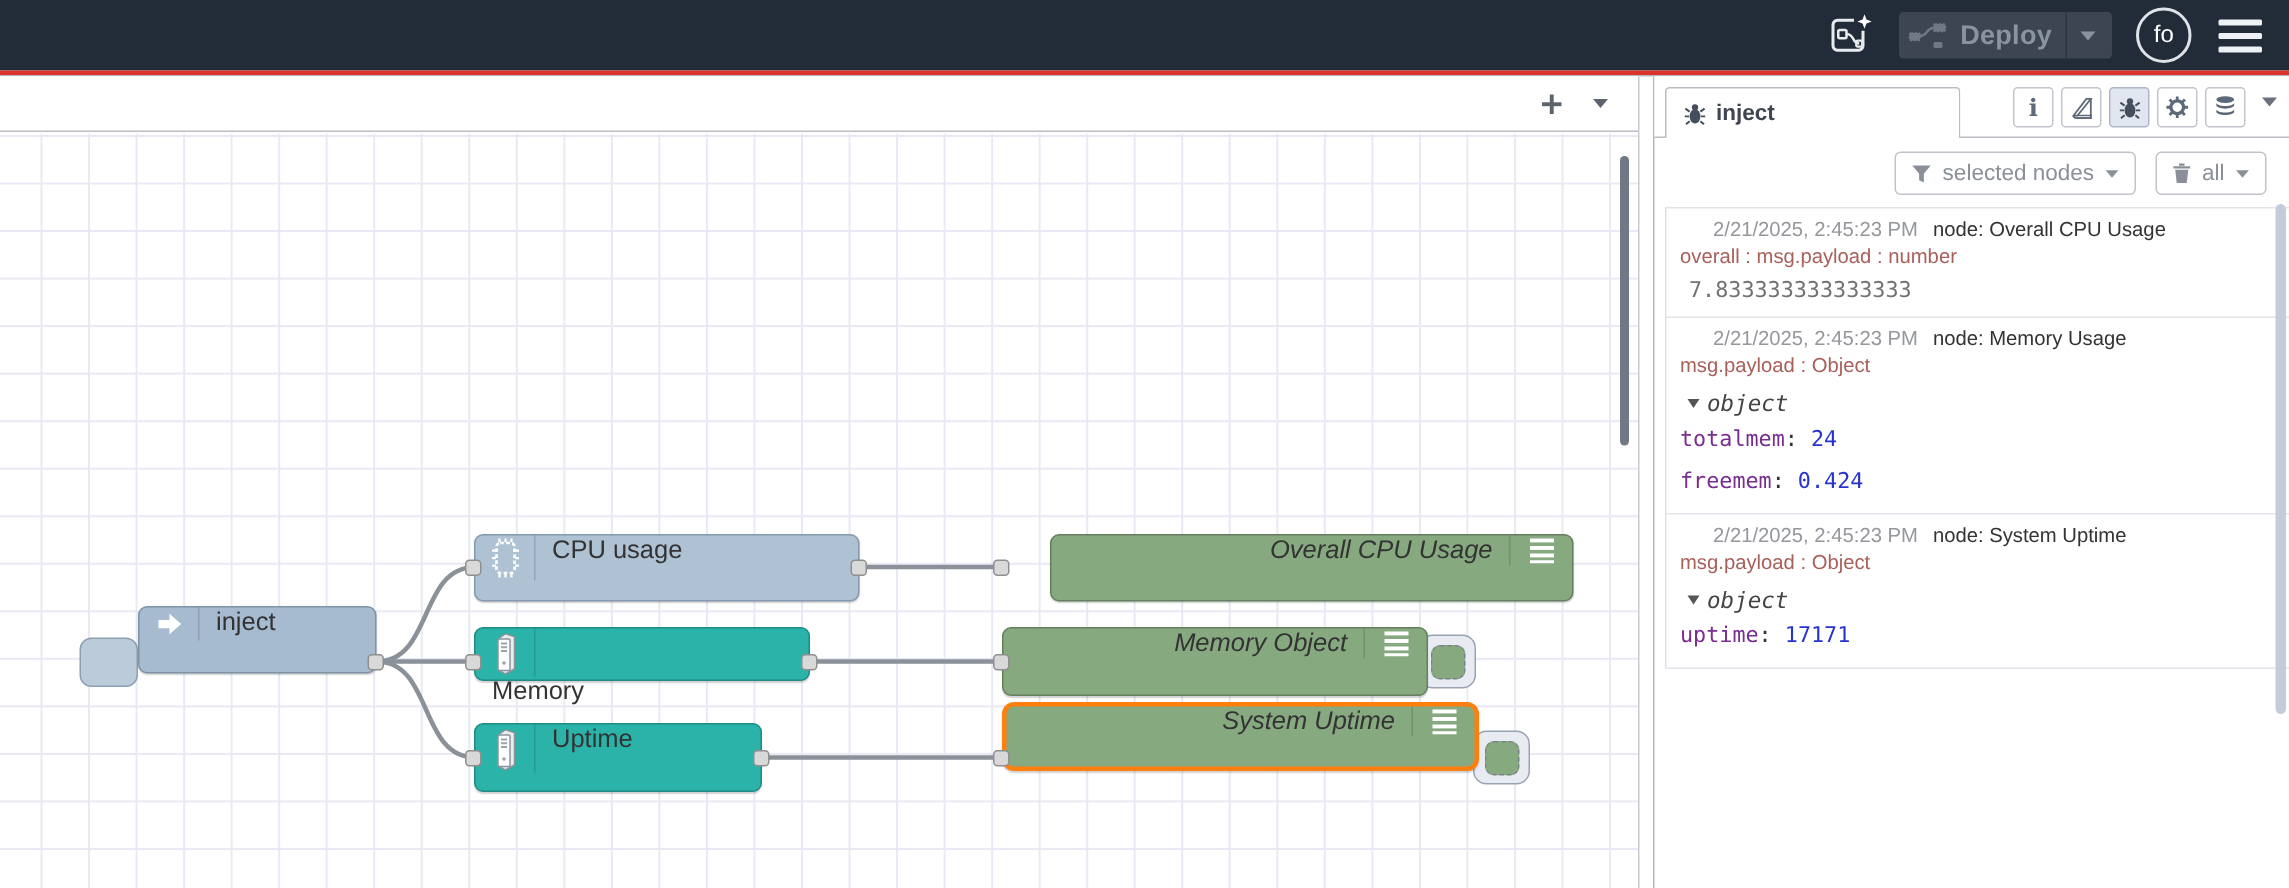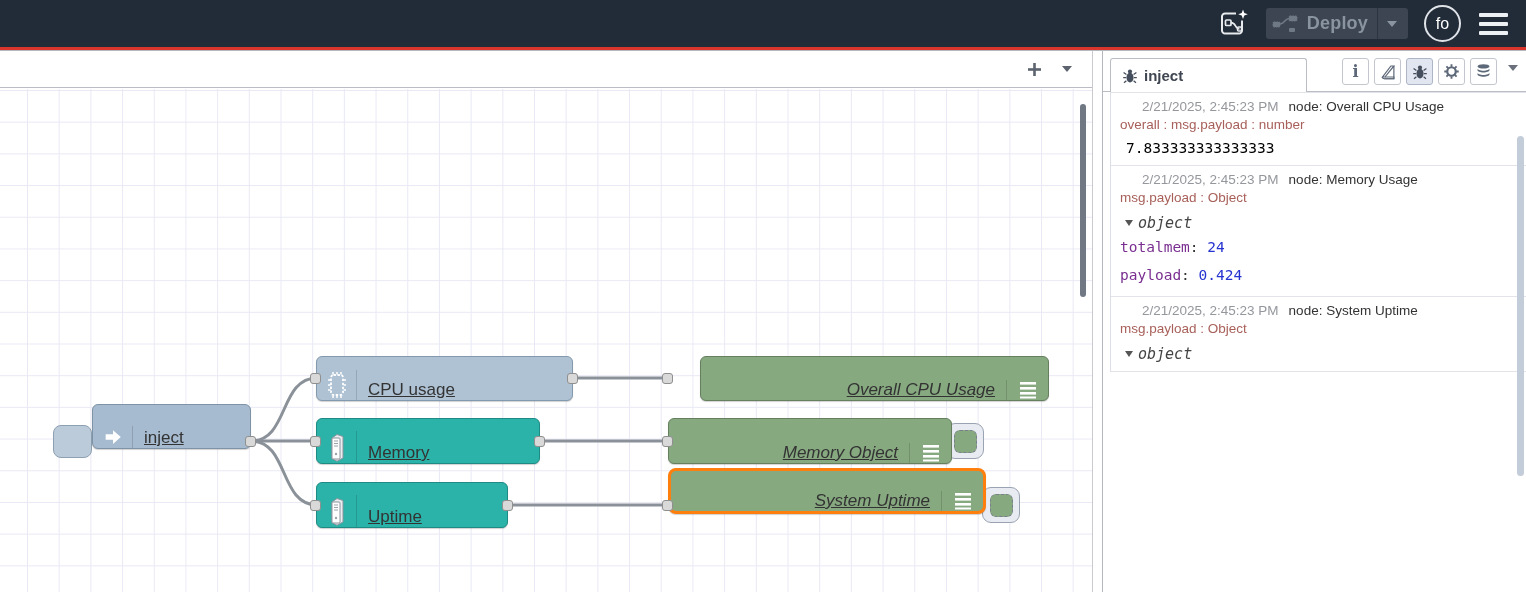--- a/index.html
+++ b/index.html
@@ -42,22 +42,22 @@
     position:absolute; left:0; top:38px; right:0; bottom:0; background-color:#fff;
     background-image:
       linear-gradient(to right, #e9e9f5 1px, transparent 1px),
       linear-gradient(to bottom, #e9e9f5 1px, transparent 1px);
     background-size:31.7px 31.7px; background-position:27px 1px;
   }
   .wires { position:absolute; left:0; top:0; width:1093px; height:503px; }
   .wires path { stroke:#8a9199; stroke-width:3; fill:none; }
 
   .node {
-    position:absolute; border-radius:6px; display:flex; align-items:flex-end;
-    font-size:17px; color:#333; border:1px solid; box-shadow:0 1px 1px rgba(0,0,0,.18); z-index:2;text-decoration:underline;
+    position:absolute; border-radius:6px; display:flex; align-items:flex-start;
+    font-size:17px; color:#333; border:1px solid; box-shadow:0 1px 1px rgba(0,0,0,.18); z-index:2;
   }
   .icon-strip { width:40px; display:flex; align-items:center; justify-content:center; }
   .strip-left  { border-right:1px solid rgba(0,0,0,.14); }
   .strip-right { border-left:1px solid rgba(0,0,0,.14); width:42px; }
   .nlabel { flex:1; display:flex; align-items:center; padding:0 11px; white-space:nowrap; }
   .nlabel.right { justify-content:flex-end; font-style:italic; }
 
   .port { position:absolute; width:11px; height:11px; background:#d9d9d9; border:1px solid #8f8f8f; border-radius:3px; z-index:3; }
 
   .inject-btn { position:absolute; width:39px; height:33px; background:#bccbda; border:1.5px solid #8da0b2; border-radius:8px; z-index:1; }
@@ -87,21 +87,21 @@
     height:29px; border:1px solid #bfc3ca; border-radius:4px; background:#fff; color:#8a8f98;
     display:flex; align-items:center; gap:7px; padding:0 10px; font-size:15px;
   }
   .filter-btn .caret { border-top-color:#8a8f98; transform:scale(.85); }
 
   .messages { margin-left:7px; border-left:1px solid #dcdfe8; border-top:1px solid #e2e4ea; background:#fff; }
   .msg { border-bottom:1px solid #e2e4ea; padding:4px 9px 7px; }
   .msg-line1 { font-size:13.5px; color:#94979c; line-height:19px;margin-left:22px; }
   .msg-node  { color:#333; margin-left:10px; }
   .msg-meta  { font-size:13.5px; color:#a8605a; line-height:18px; }
-  .msg-value { font-family:"DejaVu Sans Mono", monospace; font-size:14.5px; color:#000000; margin:6px 0 2px 6px; }
+  .msg-value { font-family:"DejaVu Sans Mono", monospace; font-size:14.5px; color:#737373; margin:6px 0 2px 6px; }
   .obj-row { margin:7px 0 1px 5px; font-family:"DejaVu Sans Mono", monospace; font-style:italic; font-size:15px; color:#444; display:flex; align-items:center; gap:5px; }
   .obj-caret { width:0; height:0; border-left:4.5px solid transparent; border-right:4.5px solid transparent; border-top:6px solid #555; }
   .field { font-family:"DejaVu Sans Mono", monospace; font-size:14.5px; line-height:28px; color:#333; }
   .fkey { color:#792e90; }
   .fval { color:#2733d0; }
 
   .side-scrollbar { position:absolute; right:2px; top:85px; width:7px; height:340px; background:#c3cdda; border-radius:4px; }
 </style>
 </head>
 <body>
@@ -178,21 +178,21 @@
           <svg width="26" height="30" viewBox="0 0 26 30" fill="none" stroke="#fff">
             <rect x="7" y="5" width="12" height="20" rx="2.5" stroke-width="1.8" stroke-dasharray="2.4 1.6"></rect>
             <path d="M9 2v2.5 M13 2v2.5 M17 2v2.5 M9 25.5V28 M13 25.5V28 M17 25.5V28 M4 10h2.5 M4 15h2.5 M4 20h2.5 M19.5 10H22 M19.5 15H22 M19.5 20H22" stroke-width="1.5"></path>
           </svg>
         </div>
         <div class="nlabel">CPU usage</div>
       </div>
       <div class="port" style="left:310px; top:284px;"></div>
       <div class="port" style="left:567px; top:284px;"></div>
 
-      <div class="node" style="left:316px; top:329px; width:224px; height:46px; background:#2bb3aa; border-color:#1e8b84;">
+      <div class="node" style="left:316px; top:329px; width:224px; height:36px; background:#2bb3aa; border-color:#1e8b84;flex-direction:column;">
         <div class="icon-strip strip-left">
           <svg width="26" height="32" viewBox="0 0 26 32">
             <path d="M8 7l5-3.5 6 2V27l-6 3.2-5-2.5z" fill="#e9edf0" stroke="#8b949c"></path>
             <rect x="8" y="7" width="8" height="21" rx="1" fill="#fff" stroke="#8b949c"></rect>
             <path d="M10 10h4 M10 12.5h4 M10 15h4" stroke="#9aa3ab" stroke-width="1.2"></path>
             <circle cx="12" cy="23" r="1.2" fill="#9aa3ab"></circle>
           </svg>
         </div>
         <div class="nlabel">Memory</div>
       </div>
@@ -304,20 +304,36 @@
           <svg width="17" height="17" viewBox="0 0 20 20" fill="#5d6878">
             <ellipse cx="10" cy="4" rx="7" ry="2.6"></ellipse>
             <path d="M3 6.5c0 1.4 3.1 2.6 7 2.6s7-1.2 7-2.6v2c0 1.4-3.1 2.6-7 2.6s-7-1.2-7-2.6z"></path>
             <path d="M3 11.5c0 1.4 3.1 2.6 7 2.6s7-1.2 7-2.6v2c0 1.4-3.1 2.6-7 2.6s-7-1.2-7-2.6z"></path>
           </svg>
         </div>
         <span class="caret tools-caret"></span>
       </div>
     </div>
 
+    <div class="filter-row">
+      <div class="filter-btn">
+        <svg width="14" height="14" viewBox="0 0 16 16" fill="#8a8f98">
+          <path d="M1 1.5h14L9.8 7.8v6.7l-3.6-1.8V7.8z"></path>
+        </svg>
+        <span>selected nodes</span>
+        <span class="caret"></span>
+      </div>
+      <div class="filter-btn">
+        <svg width="13" height="15" viewBox="0 0 14 16" fill="#8a8f98">
+          <path d="M1 3h12v1.6H1z M5 1h4v1.6H5z M2.3 5.5h9.4L10.6 15H3.4z"></path>
+        </svg>
+        <span>all</span>
+        <span class="caret"></span>
+      </div>
+    </div>
 
     <div class="messages">
 
       <div class="msg">
         <div class="msg-line1">
           <span>2/21/2025, 2:45:23 PM</span><span class="msg-node">node: Overall CPU Usage</span>
         </div>
         <div class="msg-meta">overall : msg.payload : number</div>
         <div class="msg-value">7.833333333333333</div>
       </div>
@@ -328,32 +344,35 @@
         </div>
         <div class="msg-meta">msg.payload : Object</div>
         <div class="obj-row">
           <span class="obj-caret"></span>
           <span>object</span>
         </div>
         <div class="field">
           <span class="fkey">totalmem</span>: <span class="fval">24</span>
         </div>
         <div class="field">
-          <span class="fkey">payload</span>: <span class="fval">0.424</span>
+          <span class="fkey">freemem</span>: <span class="fval">0.424</span>
         </div>
       </div>
 
       <div class="msg">
         <div class="msg-line1">
           <span>2/21/2025, 2:45:23 PM</span><span class="msg-node">node: System Uptime</span>
         </div>
         <div class="msg-meta">msg.payload : Object</div>
         <div class="obj-row">
           <span class="obj-caret"></span>
           <span>object</span>
         </div>
+        <div class="field">
+          <span class="fkey">uptime</span>: <span class="fval">17171</span>
+        </div>
       </div>
 
     </div>
 
     <div class="side-scrollbar"></div>
   </div>
 </div>
 
 </body></html>

